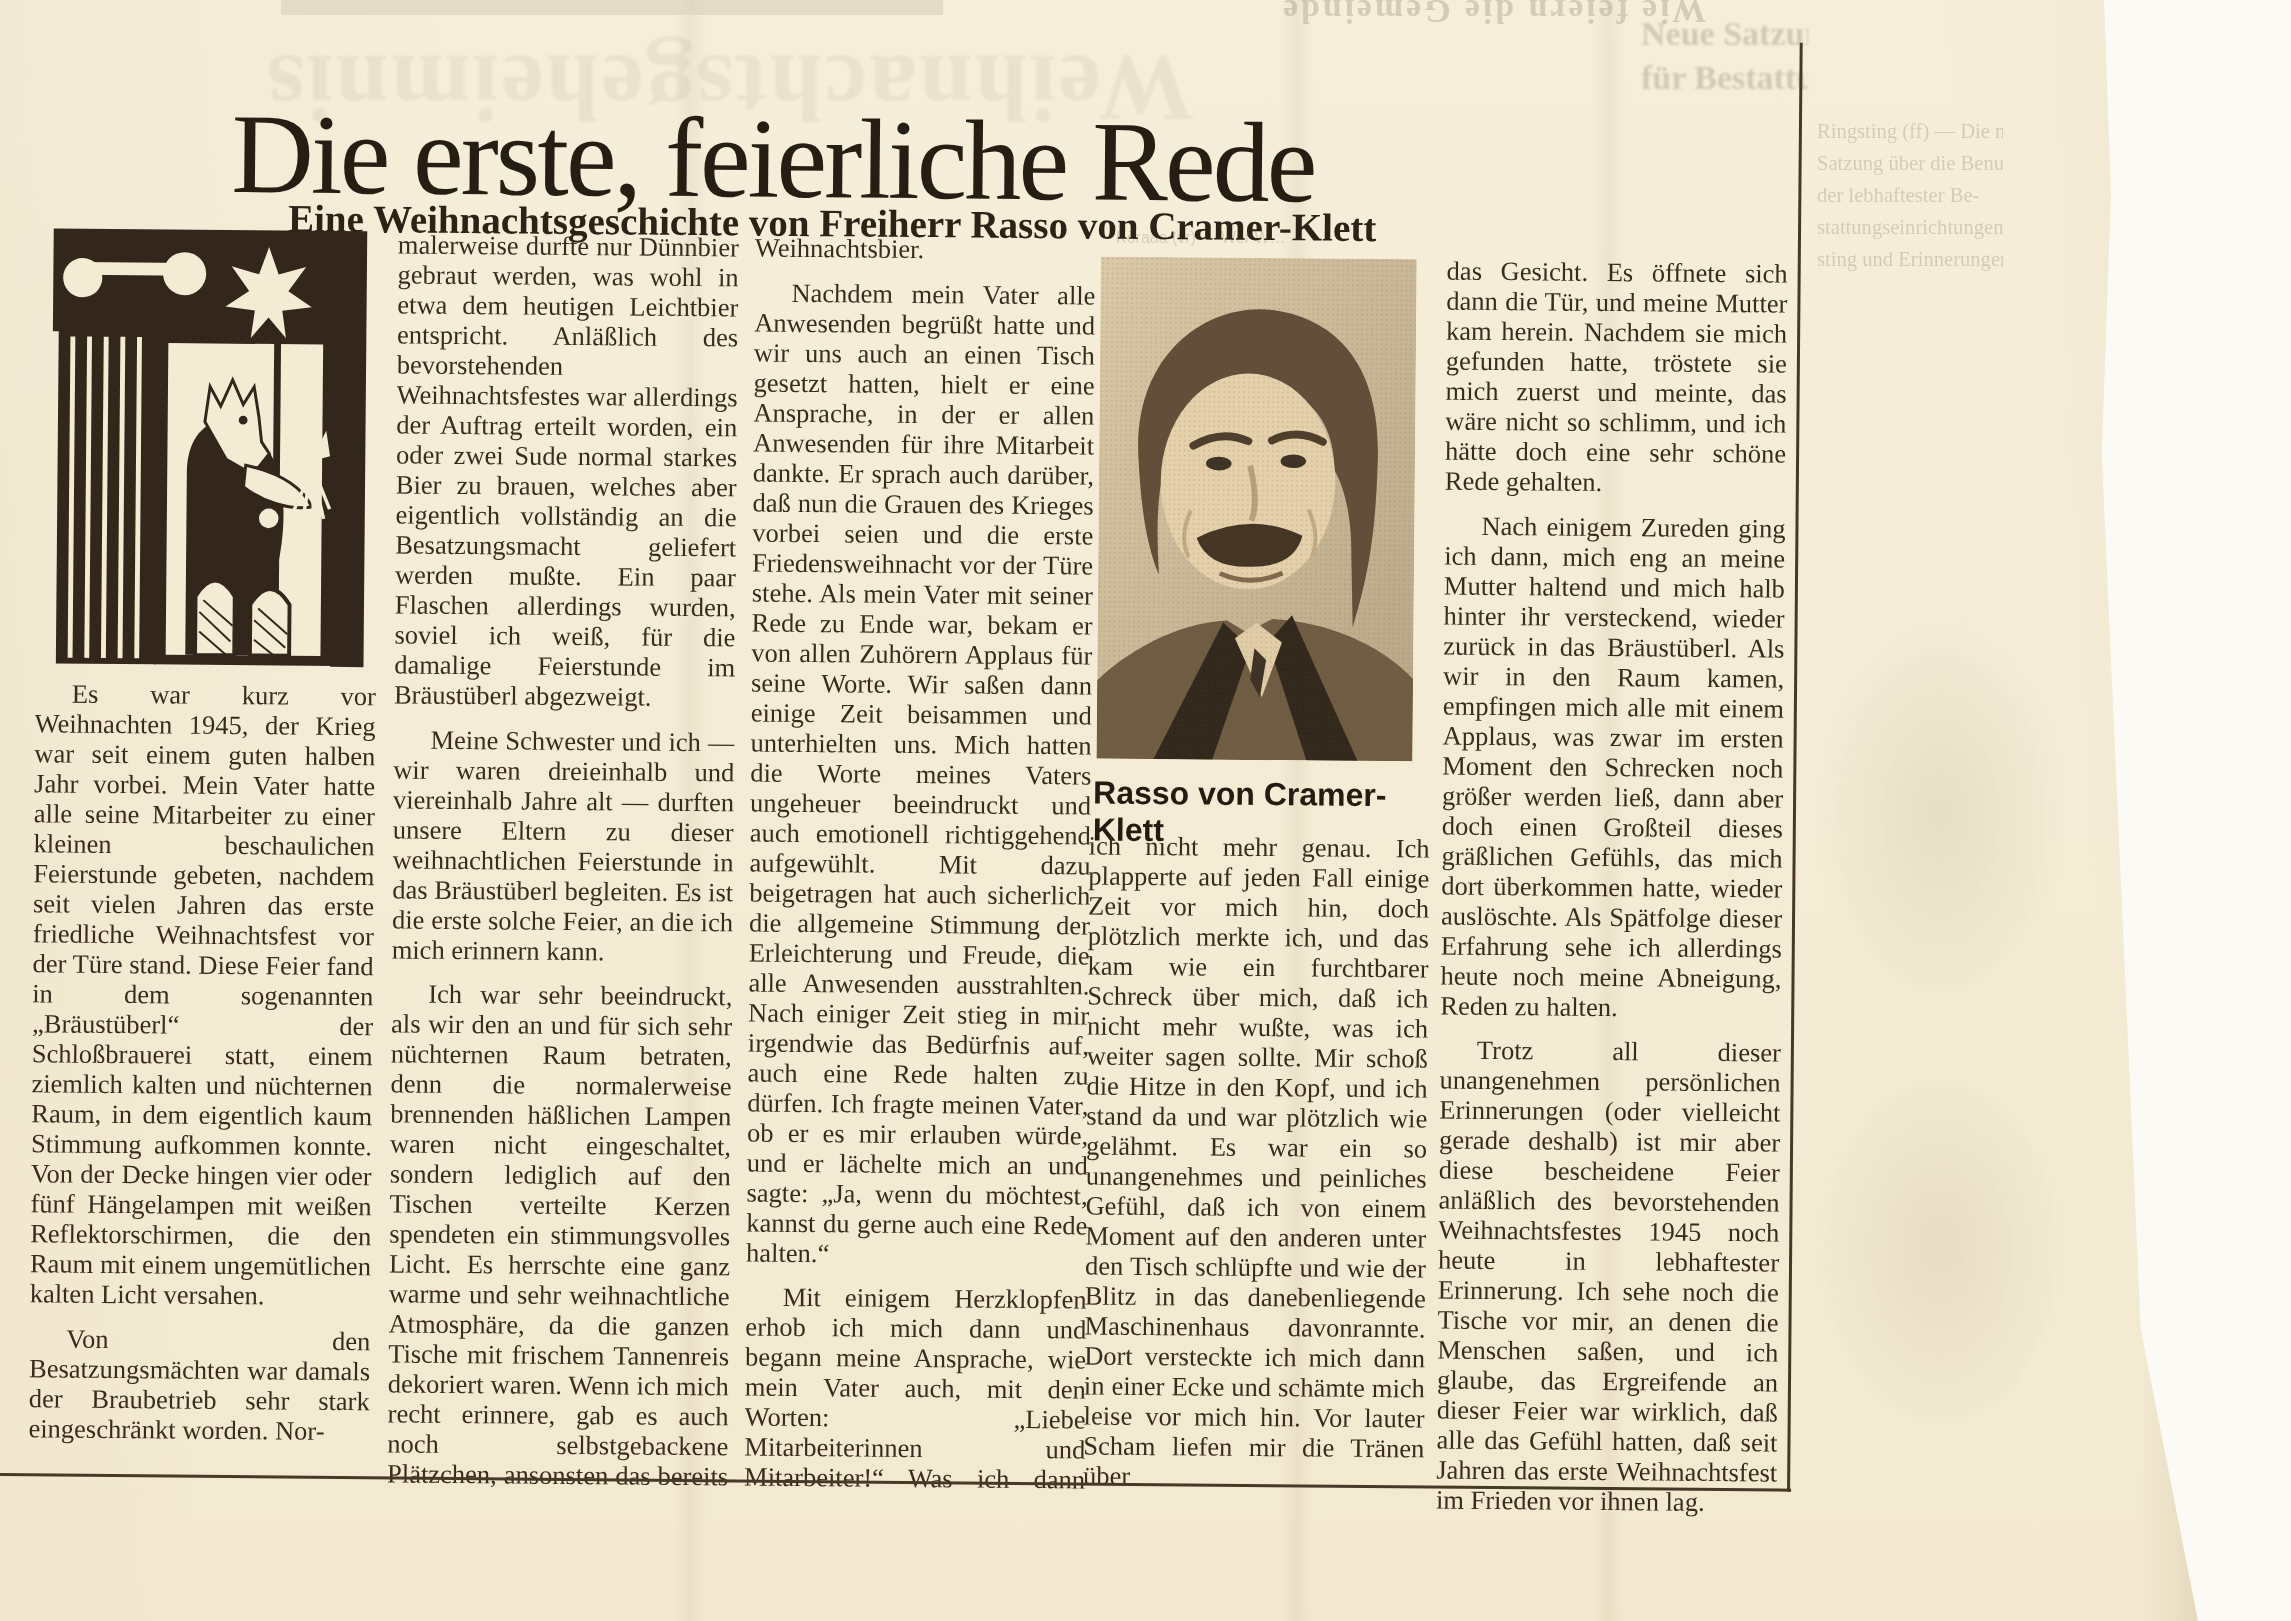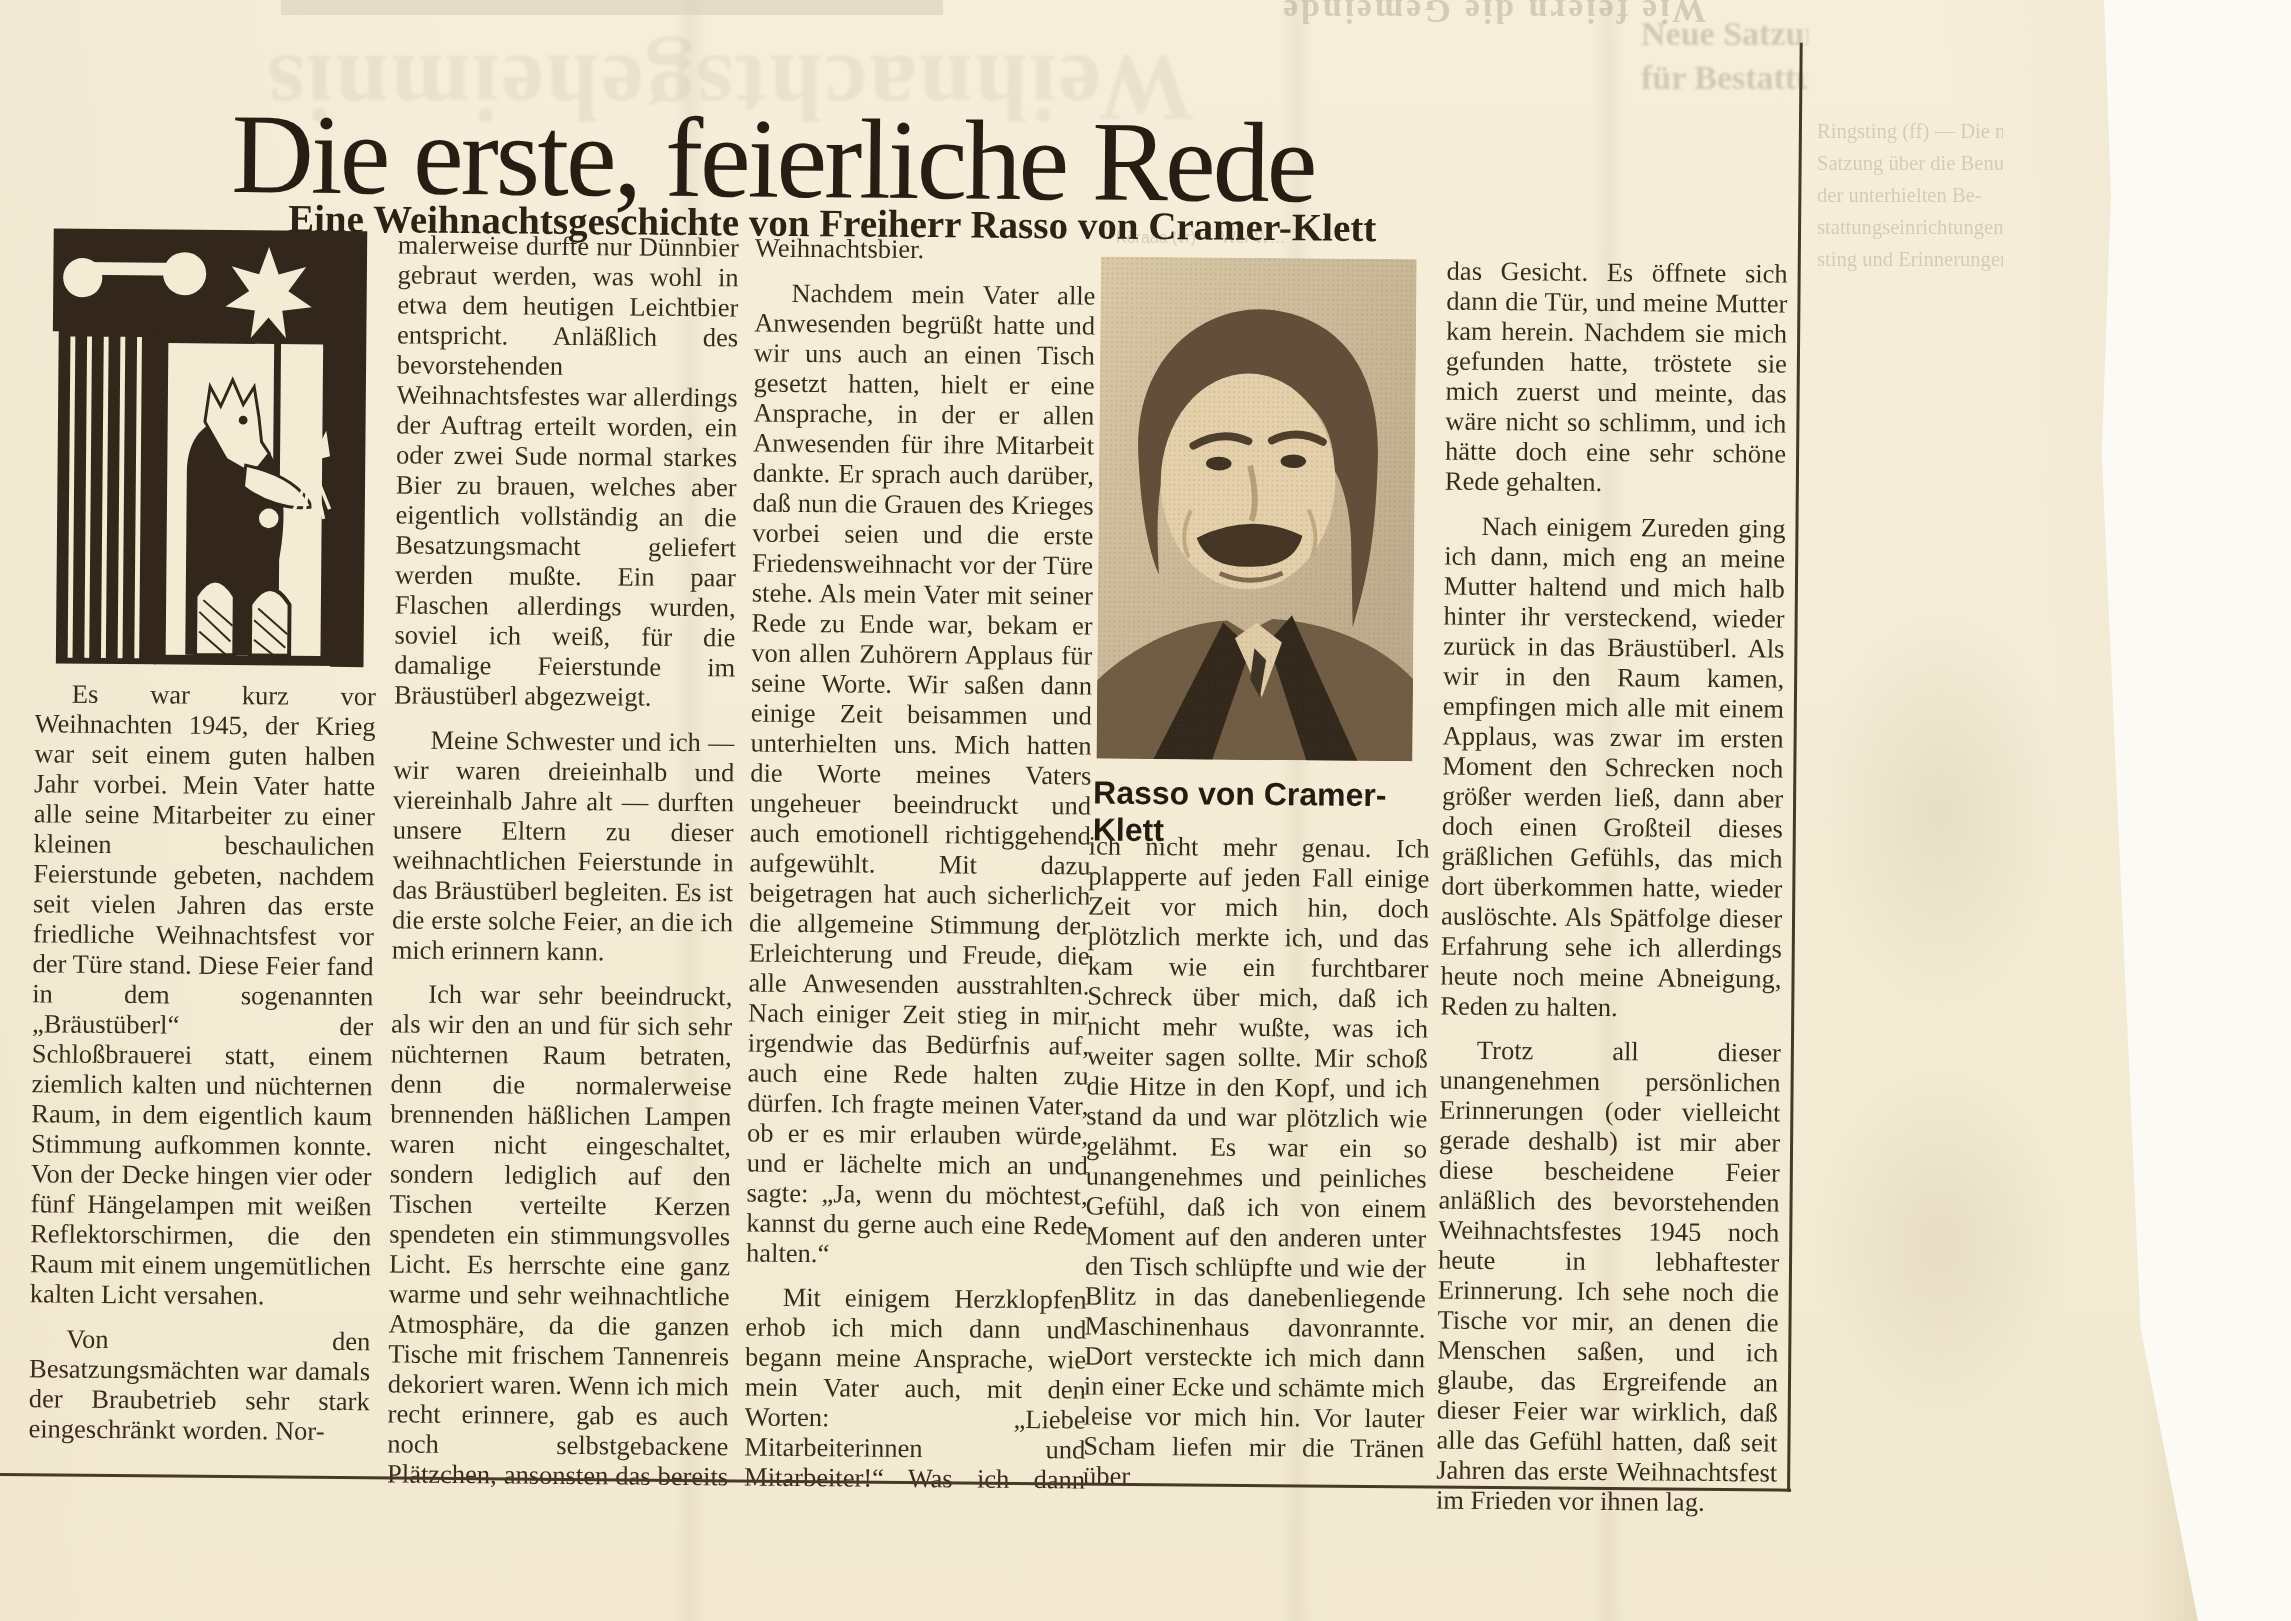--- a/index.html
+++ b/index.html
@@ -84,21 +84,21 @@
     <div class="ghost ghost-topstrip">Wie feiern die Gemeinde</div>
     <div class="ghost ghost-large">Weihnachtsgeheimnis</div>
     <div class="ghost ghost-photonote">Köraaa (vr) — Wer W…</div>
     <div class="ghost ghost-sidebar-hl">
       <div>Neue Satzung</div>
       <div>für Bestattung</div>
     </div>
     <div class="ghost ghost-sidebar-body">
       <div>Ringsting (ff) — Die neue</div>
       <div>Satzung über die Benut-</div>
-      <div>der unterhielten Be-</div>
+      <div>der lebhaftester Be-</div>
       <div>stattungseinrichtungen in</div>
       <div>sting und Erinnerungen</div>
     </div>
 
     <div class="article">
 
       <h1 class="headline">Die erste, feierliche Rede</h1>
       <h2 class="subhead">Eine Weihnachtsgeschichte von Freiherr Rasso von Cramer-Klett</h2>
 
       <svg class="woodcut" viewBox="0 0 345 462">

